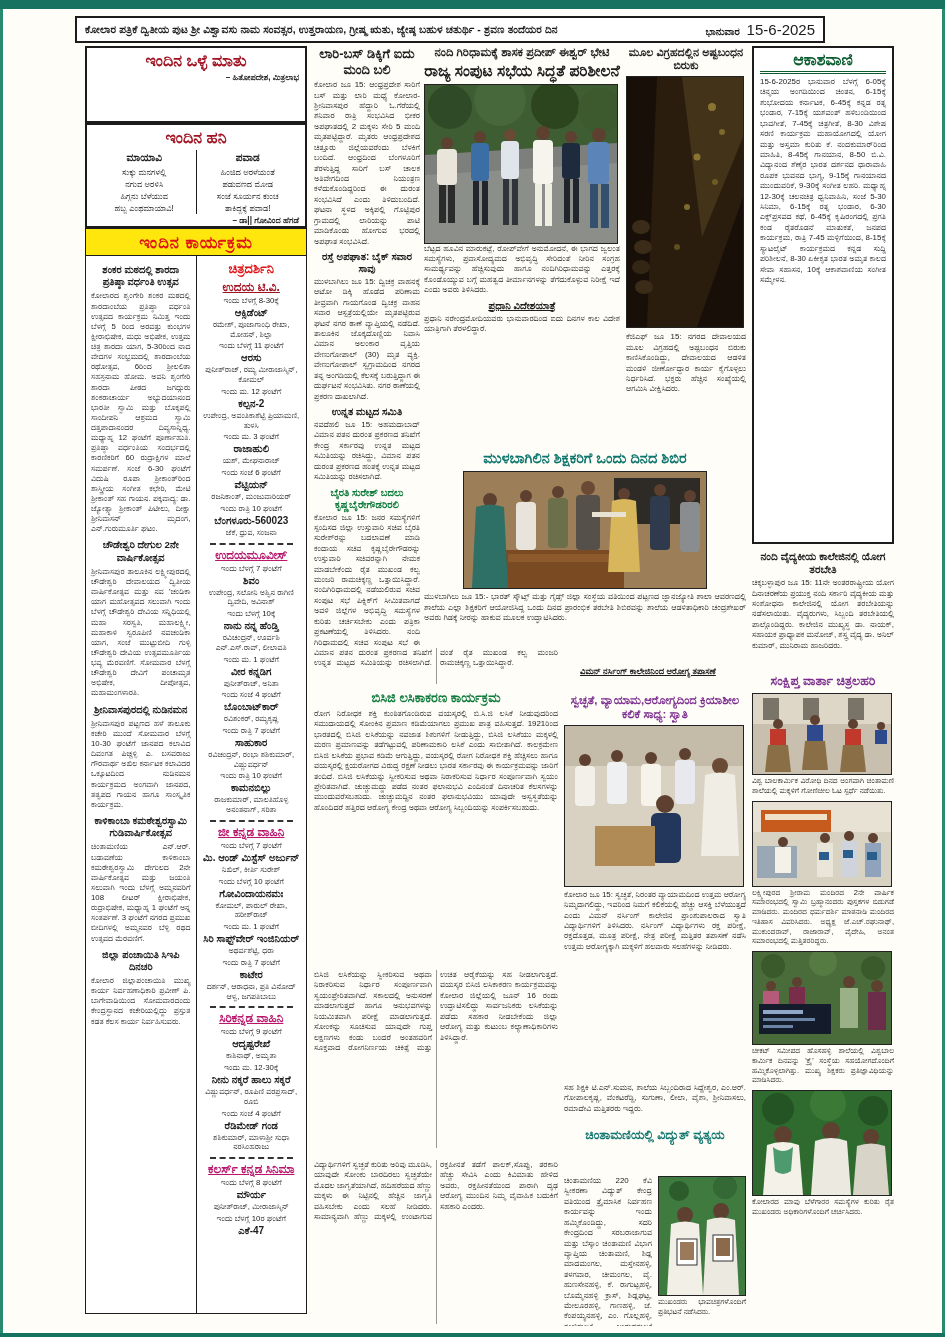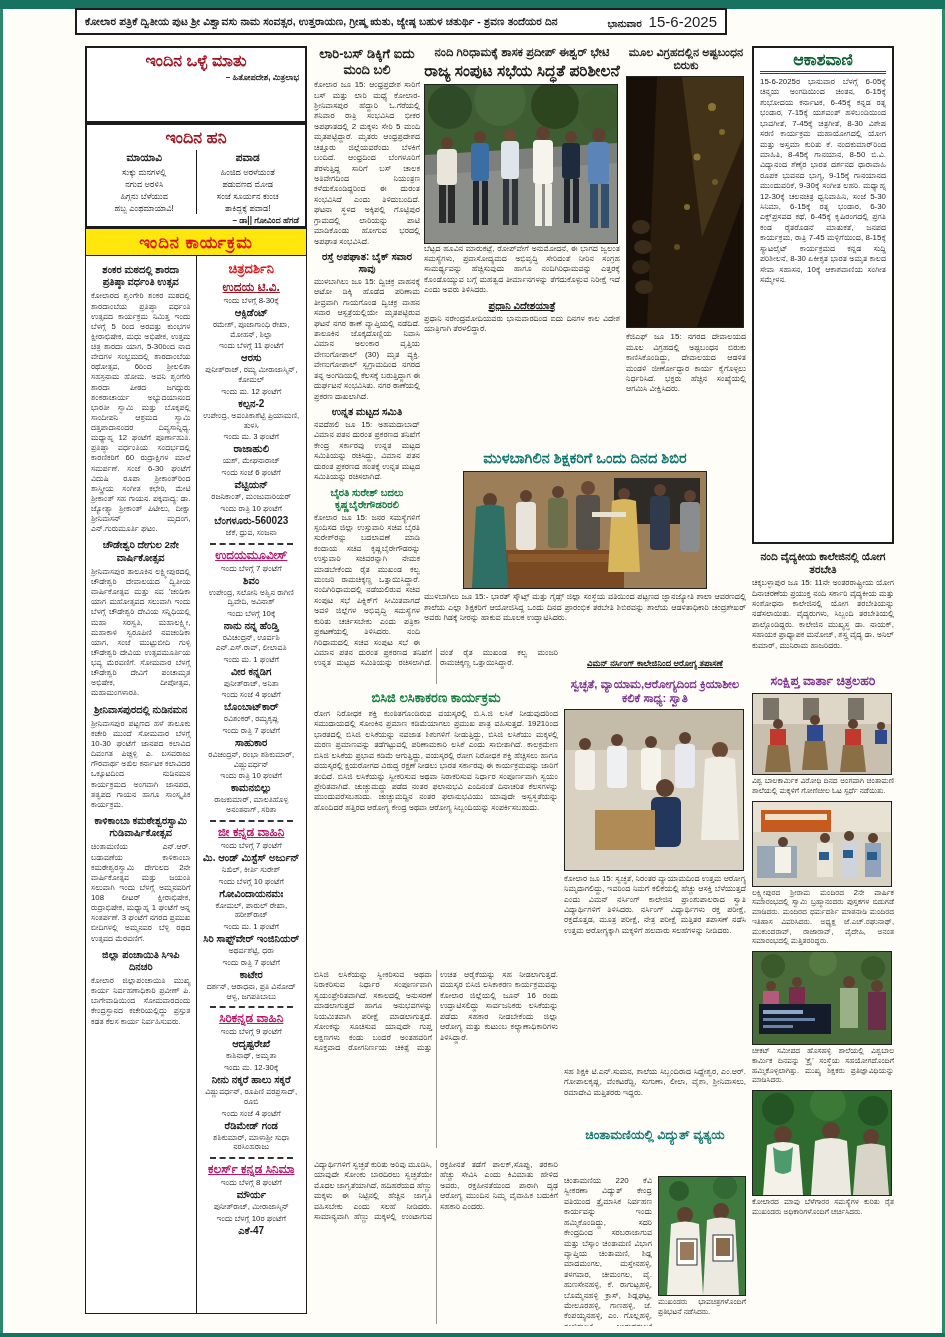--- a/index.html
+++ b/index.html
@@ -40,39 +40,39 @@
   .headline-sm{font-size:13px;font-weight:bold;text-align:center;line-height:1.2;margin:0 0 3px 0;}
   .bodytxt{font-size:7.9px;text-align:justify;line-height:1.32;margin:0 0 3px 0;}
   .subhead{font-size:10px;font-weight:bold;text-align:center;margin:4px 0 2px 0;line-height:1.2;}
   .subhead.green{color:#0c7a3a;}
   .subhead.ul{text-decoration:underline;}
   .kicker{font-size:11.5px;font-weight:bold;text-align:center;margin:0;line-height:1.2;}
   .mainhead{font-size:15.5px;font-weight:bold;text-align:center;line-height:1.15;margin:2px 0 4px 0;}
   .redhead{font-size:14.5px;font-weight:bold;color:#0f766e;text-align:center;margin:0 0 4px 0;line-height:1.2;}
   .greenhead{font-size:13px;font-weight:bold;color:#0c7a3a;text-align:center;margin:0 0 3px 0;}
   .purplehead{font-size:11.5px;font-weight:bold;color:#7b2d8e;text-align:center;line-height:1.25;margin:1px 0 3px 0;}
-  .kicker2{font-size:8.4px;font-weight:bold;text-decoration:underline;text-align:center;margin:8px;}
+  .kicker2{font-size:8.4px;font-weight:bold;text-decoration:underline;text-align:left;margin:16px;}
   .striptitle{font-size:12.5px;font-weight:bold;color:#7b2d8e;text-align:center;margin:0;}
   .caption{font-size:7.5px;text-align:justify;line-height:1.3;margin:1px 0 0 0;}
   .photo{border:1.5px solid #222;display:block;background:#888;}
   .akbox{border:2px solid #1c1c1c;background:#fff;box-sizing:border-box;padding:3px 6px;overflow:hidden;}
   .ak-title{font-size:16px;font-weight:bold;color:#0b5d30;text-align:center;border-bottom:3px double #0b5d30;margin:0 0 3px 0;padding-bottom:2px;}
   .twocol{column-count:2;column-gap:8px;column-rule:1px solid #999;}
   .clip{overflow:hidden;}
 </style>
 </head>
 <body>
 
 <div id="page">
   <div class="abs frame-top"></div>
   <div class="abs frame-left"></div>
   <div class="abs frame-right"></div>
   <div class="abs frame-bottom"></div>
 
-  <div class="abs hdrbox" style="left:75px;top:8px;width:652px;height:27px;">
+  <div class="abs hdrbox" style="left:75px;top:16px;width:750px;height:27px;">
     <span class="hdr-left">ಕೋಲಾರ ಪತ್ರಿಕೆ ದ್ವಿತೀಯ ಪುಟ   ಶ್ರೀ ವಿಶ್ವಾವಸು ನಾಮ ಸಂವತ್ಸರ, ಉತ್ತರಾಯಣ, ಗ್ರೀಷ್ಮ ಋತು, ಜ್ಯೇಷ್ಠ ಬಹುಳ ಚತುರ್ಥಿ - ಶ್ರವಣ ತಂದೆಯರ ದಿನ</span>
     <span class="hdr-right">
       <span>ಭಾನುವಾರ</span>
       <span class="date">15-6-2025</span>
     </span>
   </div>
 
   <div class="abs box" style="left:85px;top:46px;width:222px;height:77px;">
     <p class="gw-title">ಇಂದಿನ ಒಳ್ಳೆ ಮಾತು</p>
     <p class="gw-attr">– ಹಿತೋಪದೇಶ, ಮಿತ್ರಲಾಭ</p>

